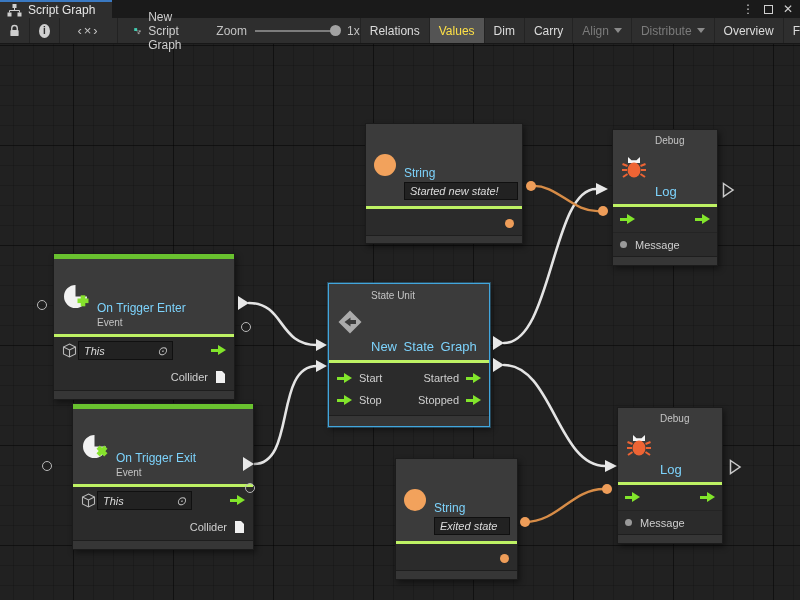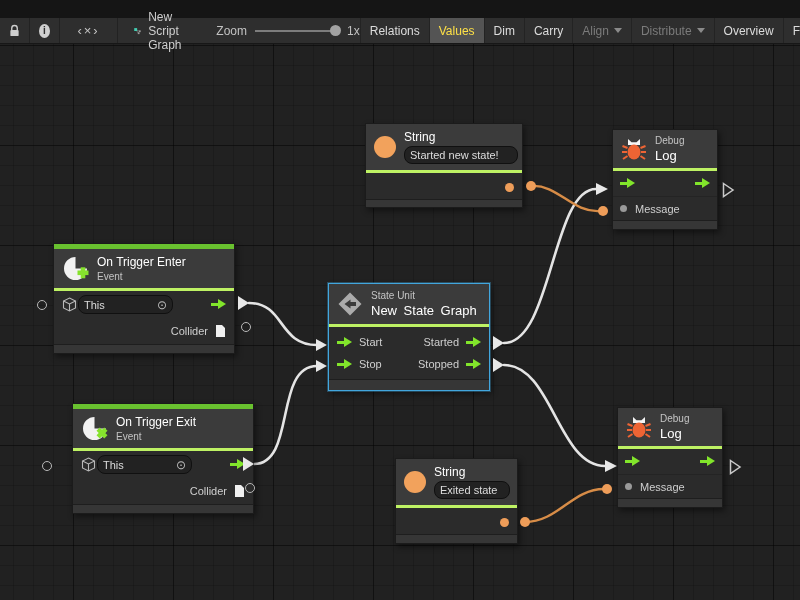--- a/index.html
+++ b/index.html
@@ -41,26 +41,26 @@
     background-position:73px 1px, 73px 1px, 13px 1px, 13px 1px; }
 
   .wires { position:absolute; left:0; top:0; width:800px; height:600px; z-index:1; pointer-events:none; }
 
   
   .node { position:absolute; z-index:2; background:#2b2b2b; border:1px solid #1b1b1b; box-shadow:2px 3px 6px rgba(0,0,0,.45); }
   .node.selected { border:1px solid #42a6dd; box-shadow:0 0 0 1px rgba(66,166,221,.35), 2px 3px 6px rgba(0,0,0,.45); }
   .nhead { background:#3b3b3b; display:flex; align-items:center; gap:8px; padding:6px 8px; }
   .ncol { display:flex; flex-direction:column; gap:2px; }
   .nkind { font-size:10px; color:#c4c4c4; }
-  .ntitle { font-size:12px; color:#ffffff; }
+  .ntitle { font-size:12px; color:#7dd3fc;margin-top:36px; }
   .ntitle.big { font-size:13px; }
   .nbody { border-top:3px solid #bef264; position:relative; }
   .nfoot { background:#363636; border-top:1px solid #1e1e1e; }
   .eventbar { height:5px; background:#69c12f; }
-  .field { background:#222; border:1px solid #101010; border-radius:8px; color:#ddd; font-size:11px; padding:8px 5px; display:flex; align-items:center; }
+  .field { background:#222; border:1px solid #101010; border-radius:0; color:#ddd; font-size:11px; padding:8px 5px; display:flex; align-items:center;font-style:italic; }
   .plabel { font-size:11px; color:#cfcfcf; }
 
   .flow-arrow { position:relative; width:15px; height:11px; flex:0 0 auto; }
   .flow-arrow::before { content:""; position:absolute; left:0; top:4px; width:8px; height:3px; background:#82e52b; }
   .flow-arrow::after { content:""; position:absolute; left:7px; top:0; border-left:8px solid #82e52b; border-top:5.5px solid transparent; border-bottom:5.5px solid transparent; }
 
   .dot-gray { width:7px; height:7px; border-radius:50%; background:#9a9a9a; flex:0 0 auto; }
   .dot-orange-inner { position:absolute; width:9px; height:9px; border-radius:50%; background:#ee9d59; }
 
   
@@ -78,20 +78,40 @@
   .dbg-msg-row { height:24px; display:flex; align-items:center; gap:8px; padding:0 7px; border-top:1px solid #242424; }
   .target-glyph { color:#b9b9b9; font-size:12px; line-height:1; }
   .spacer { flex:1; }
   .orange-ball { width:22px; height:22px; border-radius:50%; background:#f2a25c; flex:0 0 auto; }
 </style>
 </head>
 <body>
 
 <div class="stage">
 
+  <div class="tabbar">
+    <div class="tab">
+      <svg width="15" height="13" viewBox="0 0 15 13">
+        <g fill="#cfcfcf">
+            <rect x="5.5" y="0" width="4" height="4"></rect>
+            <rect x="0.5" y="8.5" width="4" height="4"></rect>
+            <rect x="10.5" y="8.5" width="4" height="4"></rect>
+          </g>
+        <path d="M7.5,4 L7.5,6.5 M2.5,8.5 L2.5,6.5 L12.5,6.5 L12.5,8.5" stroke="#cfcfcf" fill="none"></path>
+      </svg>
+      <span>Script Graph</span>
+    </div>
+    <div class="winctl">
+      <span class="wbtn">⋮</span>
+      <span class="wbtn">
+          <span class="maxbox"></span>
+        </span>
+      <span class="wbtn">✕</span>
+    </div>
+  </div>
 
   <div class="toolbar">
     <div class="tbtn icon-btn">
       <svg width="12" height="14" viewBox="0 0 12 14">
         <path d="M3,6 V4 a3,3 0 0 1 6,0 V6" fill="none" stroke="#cfcfcf" stroke-width="1.5"></path>
         <rect x="1.5" y="6" width="9" height="6.5" rx="1" fill="#cfcfcf"></rect>
       </svg>
     </div>
     <div class="tbtn icon-btn">
       <span style="width:14px;height:14px;border-radius:50%;background:#cfcfcf;color:#2d2d2d;font-size:10px;font-weight:bold;display:flex;align-items:center;justify-content:center;">i</span>
@@ -205,21 +225,21 @@
         <span class="flow-arrow"></span>
       </div>
       <div class="dbg-msg-row">
         <span class="dot-gray"></span>
         <span class="plabel">Message</span>
       </div>
     </div>
     <div class="nfoot" style="height:9px;"></div>
   </div>
 
-  <div class="node" style="left:53px; top:243px; width:182px;">
+  <div class="node" style="left:53px; top:253px; width:182px;">
     <div class="eventbar"></div>
     <div class="nhead">
       <svg width="27" height="27" viewBox="0 0 27 27">
         <path d="M13.5,13.5 L13.5,2 A11.5,11.5 0 1 0 25,13.5 Z" fill="#f2f2f2"></path>
         <rect x="15.5" y="15.5" width="11" height="4.6" fill="#86e22d"></rect>
         <rect x="18.7" y="12.3" width="4.6" height="11" fill="#86e22d"></rect>
       </svg>
       <span class="ncol">
         <span class="ntitle">On Trigger Enter</span>
         <span class="nkind">Event</span>

